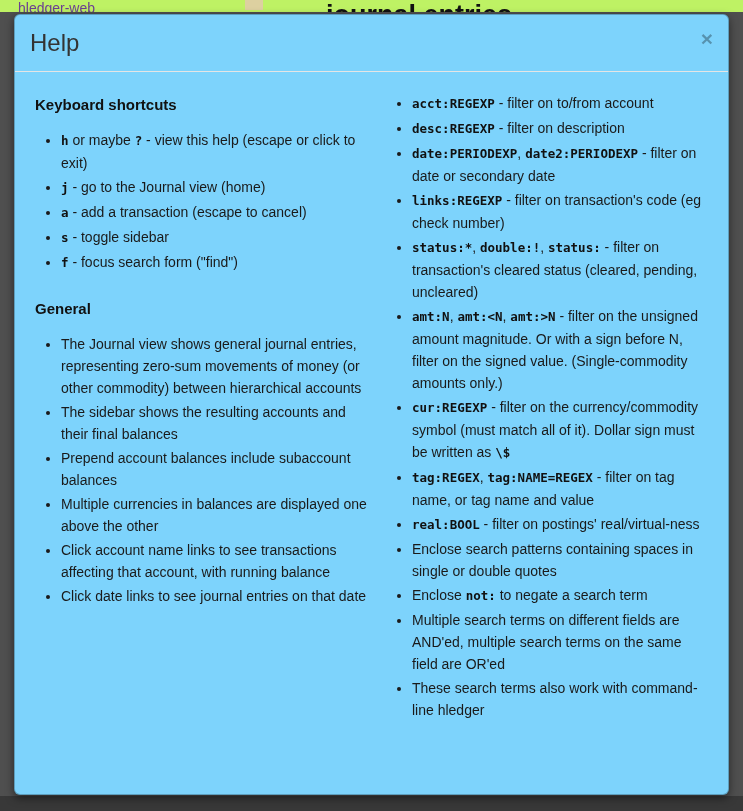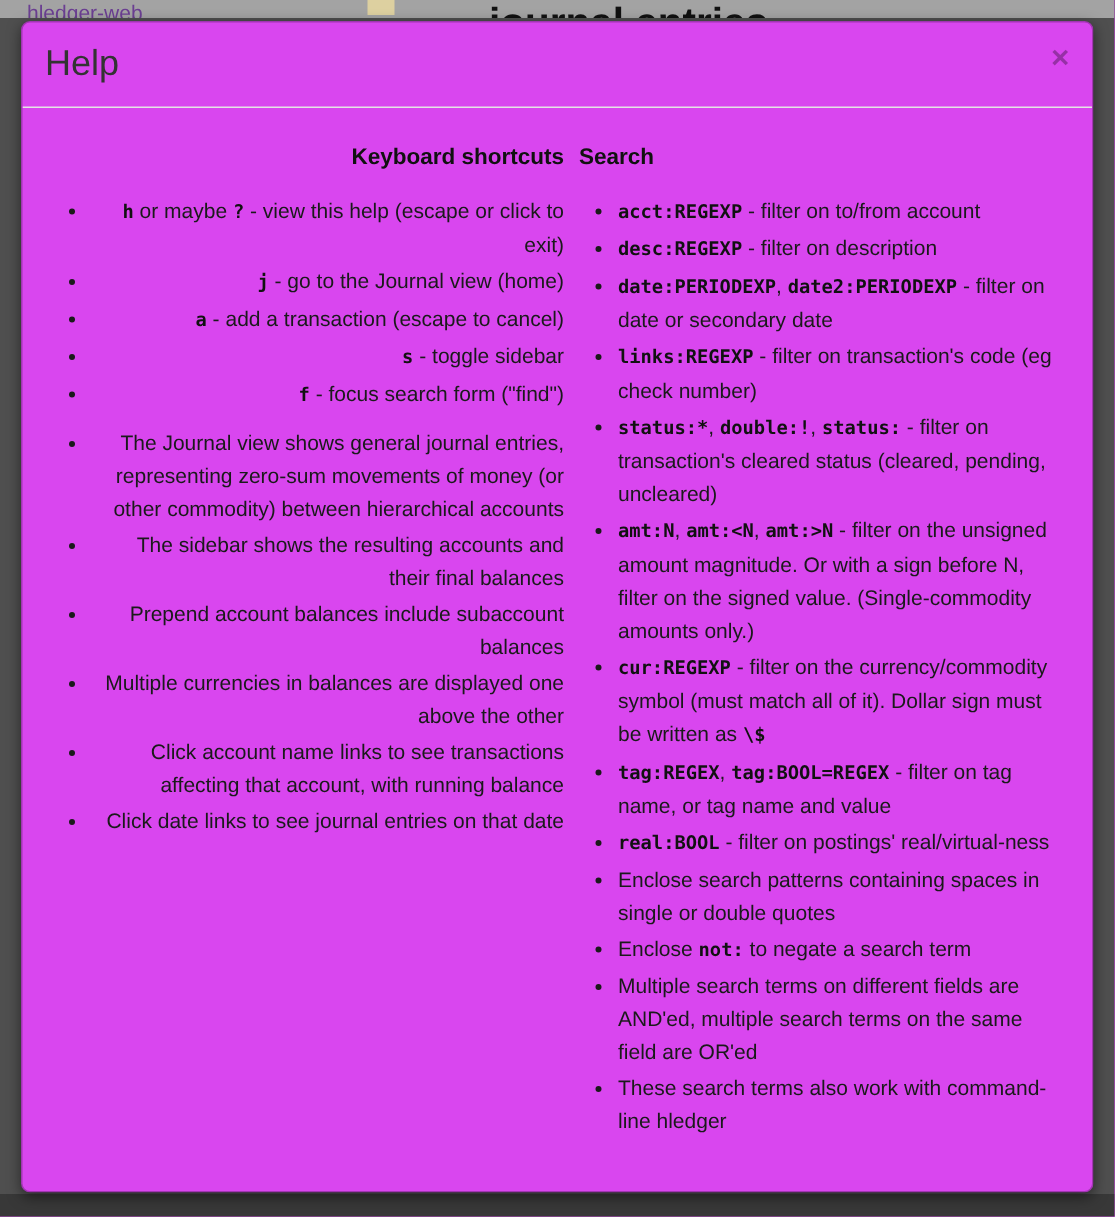--- a/index.html
+++ b/index.html
@@ -7,50 +7,50 @@
   body {
     font-family:"Liberation Sans","DejaVu Sans",sans-serif;
     background:#4f4f4f;
     position:relative;
     overflow:hidden;
     color:#1a1a1a;
   }
   
   .topbar {
     position:absolute; top:0; left:0; width:743px; height:12px;
-    background:#a3a3a3; overflow:hidden; z-index:1;
+    background:#bef264; overflow:hidden; z-index:1;
   }
   .brand { position:absolute; left:18px; top:0; font-size:14px; color:#6b3f92; white-space:nowrap; }
   .bg-heading { position:absolute; left:326px; top:0; font-size:27px; font-weight:bold; color:#111; white-space:nowrap; }
   .accent-box { position:absolute; left:245px; top:0; width:18px; height:10px; background:#ddd0a0; }
   .backdrop-bottom {
     position:absolute; bottom:0; left:0; width:743px; height:15px;
     background:#383838; z-index:1;
   }
   
   .modal {
     position:absolute; left:14px; top:14px; width:715px; height:781px;
-    background:#d946ef; border:1px solid rgba(0,0,0,0.25); border-radius:6px;
+    background:#7dd3fc; border:1px solid rgba(0,0,0,0.25); border-radius:6px;
     box-shadow:0 3px 9px rgba(0,0,0,0.5);
     z-index:2; overflow:hidden;
   }
   .modal-header {
     position:relative;
     padding:14px 15px 13px 15px;
     border-bottom:1px solid #e5e5e5;
   }
   .modal-title { font-size:24px; font-weight:500; color:#333; line-height:1.2; }
   .close-button {
     position:absolute; right:15px; top:13px;
     font-size:21px; font-weight:bold; color:#000; opacity:0.3;
     line-height:1; cursor:pointer; background:none; border:none;
     font-family:"Liberation Sans",sans-serif;
   }
   .modal-body { display:flex; padding:20px 20px 20px 20px; }
-  .col-left { width:351px; flex:none; padding-right:10px;text-align:right; }
+  .col-left { width:351px; flex:none; padding-right:10px; }
   .col-right { flex:1; min-width:0; }
   .sec-heading { font-size:15px; font-weight:bold; color:#111; margin:4px 0 16px 0; }
   .sec-heading + ul + .sec-heading,
   ul.help-list + .sec-heading { margin-top:26px; }
   ul.help-list { list-style:disc; padding-left:26px; margin:0 0 10px 0; }
   ul.help-list li { font-size:14px; line-height:22px; margin:0 0 2px 0; color:#1a1a1a; }
   ul.help-list code {
     font-family:"DejaVu Sans Mono","Liberation Mono",monospace;
     font-weight:bold; font-size:12.5px; color:#111;
   }
@@ -73,40 +73,40 @@
   <div class="modal-body">
     <div class="col-left">
         <div class="sec-heading">Keyboard shortcuts</div>
         <ul class="help-list">
           <li><code>h</code><span> or maybe </span><code>?</code><span> - view this help (escape or click to exit)</span></li>
           <li><code>j</code><span> - go to the Journal view (home)</span></li>
           <li><code>a</code><span> - add a transaction (escape to cancel)</span></li>
           <li><code>s</code><span> - toggle sidebar</span></li>
           <li><code>f</code><span> - focus search form ("find")</span></li>
         </ul>
+        <div class="sec-heading">General</div>
         <ul class="help-list">
           <li><span>The Journal view shows general journal entries, representing zero-sum movements of money (or other commodity) between hierarchical accounts</span></li>
           <li><span>The sidebar shows the resulting accounts and their final balances</span></li>
           <li><span>Prepend account balances include subaccount balances</span></li>
           <li><span>Multiple currencies in balances are displayed one above the other</span></li>
           <li><span>Click account name links to see transactions affecting that account, with running balance</span></li>
           <li><span>Click date links to see journal entries on that date</span></li>
         </ul>
       </div>
     <div class="col-right">
-        <div class="sec-heading">Search</div>
         <ul class="help-list">
           <li><code>acct:REGEXP</code><span> - filter on to/from account</span></li>
           <li><code>desc:REGEXP</code><span> - filter on description</span></li>
           <li><code>date:PERIODEXP</code><span>, </span><code>date2:PERIODEXP</code><span> - filter on date or secondary date</span></li>
           <li><code>links:REGEXP</code><span> - filter on transaction's code (eg check number)</span></li>
           <li><code>status:*</code><span>, </span><code>double:!</code><span>, </span><code>status:</code><span> - filter on transaction's cleared status (cleared, pending, uncleared)</span></li>
           <li><code>amt:N</code><span>, </span><code>amt:&lt;N</code><span>, </span><code>amt:&gt;N</code><span> - filter on the unsigned amount magnitude. Or with a sign before N, filter on the signed value. (Single-commodity amounts only.)</span></li>
           <li><code>cur:REGEXP</code><span> - filter on the currency/commodity symbol (must match all of it). Dollar sign must be written as </span><code>\$</code></li>
-          <li><code>tag:REGEX</code><span>, </span><code>tag:BOOL=REGEX</code><span> - filter on tag name, or tag name and value</span></li>
+          <li><code>tag:REGEX</code><span>, </span><code>tag:NAME=REGEX</code><span> - filter on tag name, or tag name and value</span></li>
           <li><code>real:BOOL</code><span> - filter on postings' real/virtual-ness</span></li>
           <li><span>Enclose search patterns containing spaces in single or double quotes</span></li>
           <li><span>Enclose </span><code>not:</code><span> to negate a search term</span></li>
           <li><span>Multiple search terms on different fields are AND'ed, multiple search terms on the same field are OR'ed</span></li>
           <li><span>These search terms also work with command-line hledger</span></li>
         </ul>
       </div>
   </div>
 </div>
 

